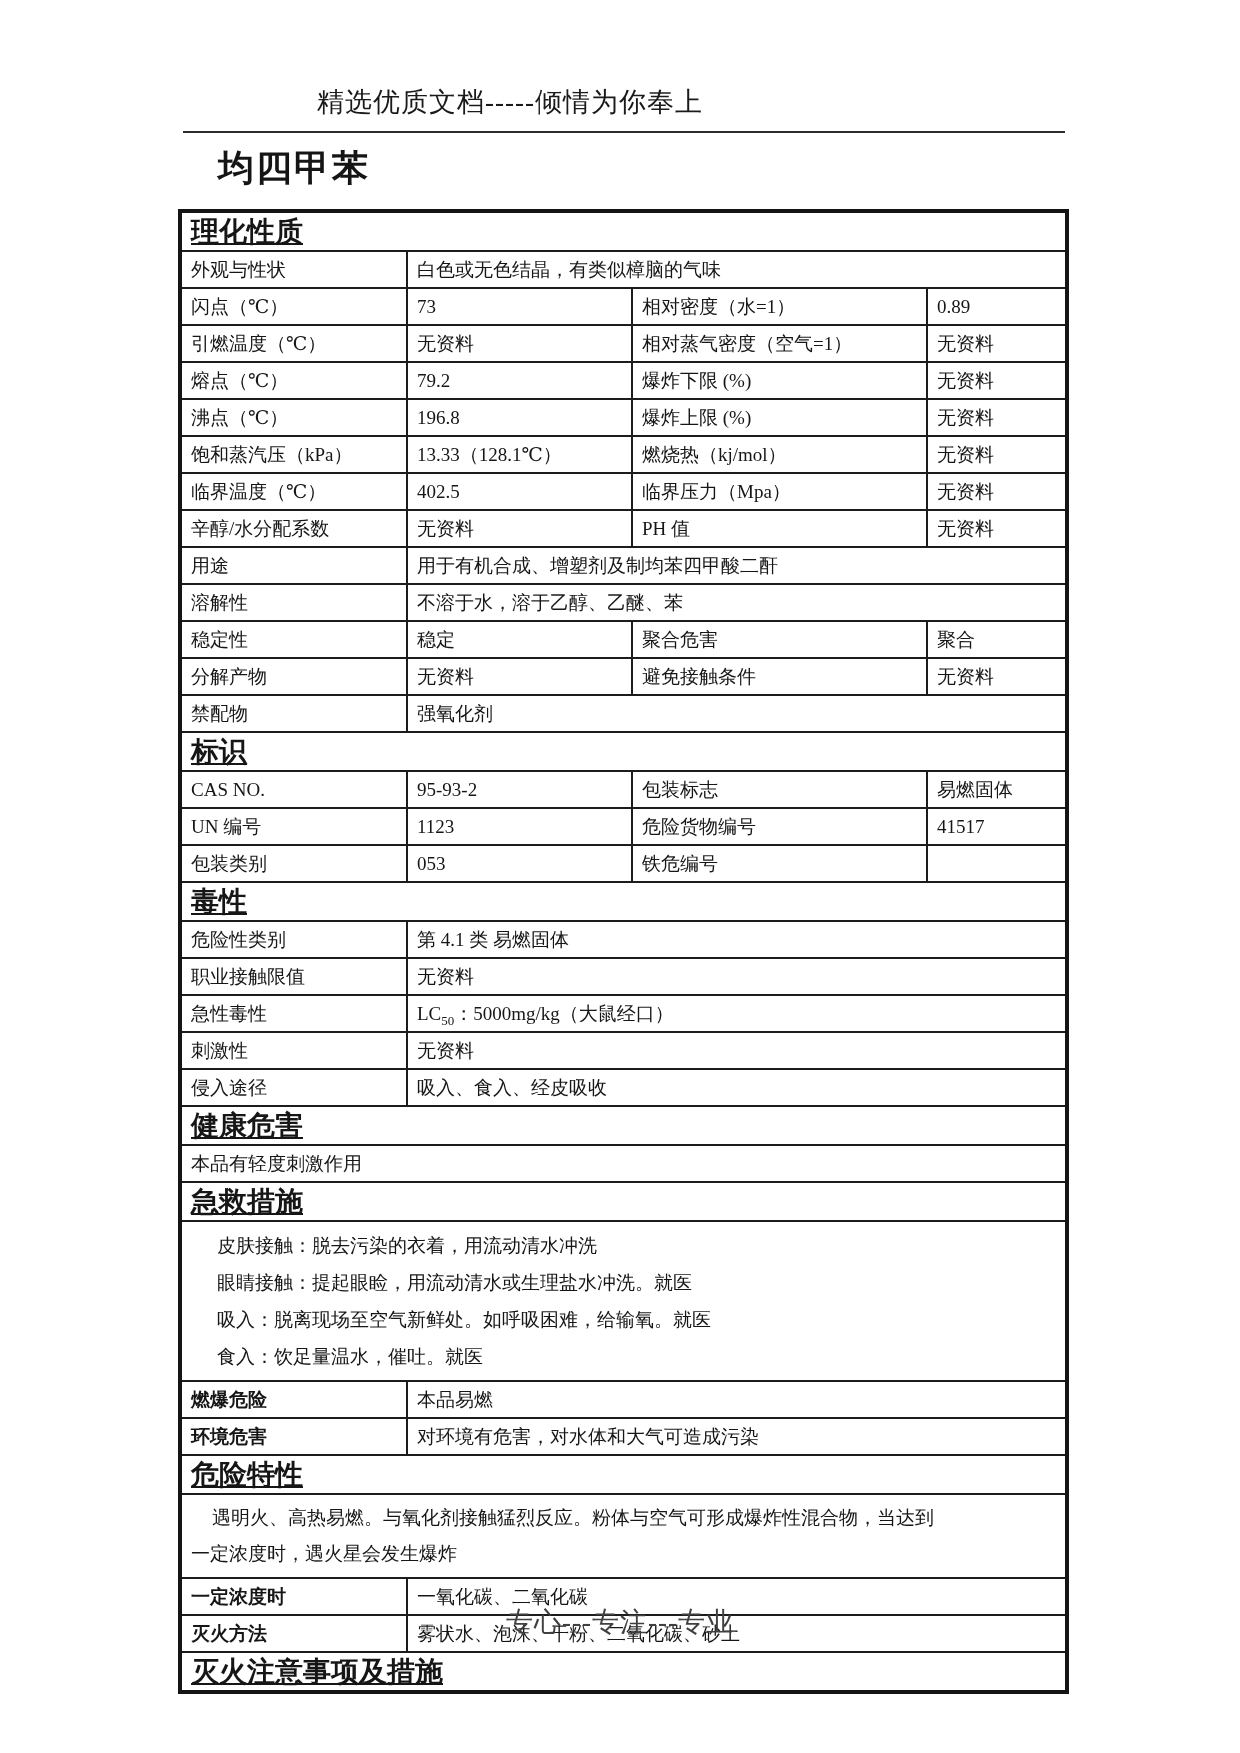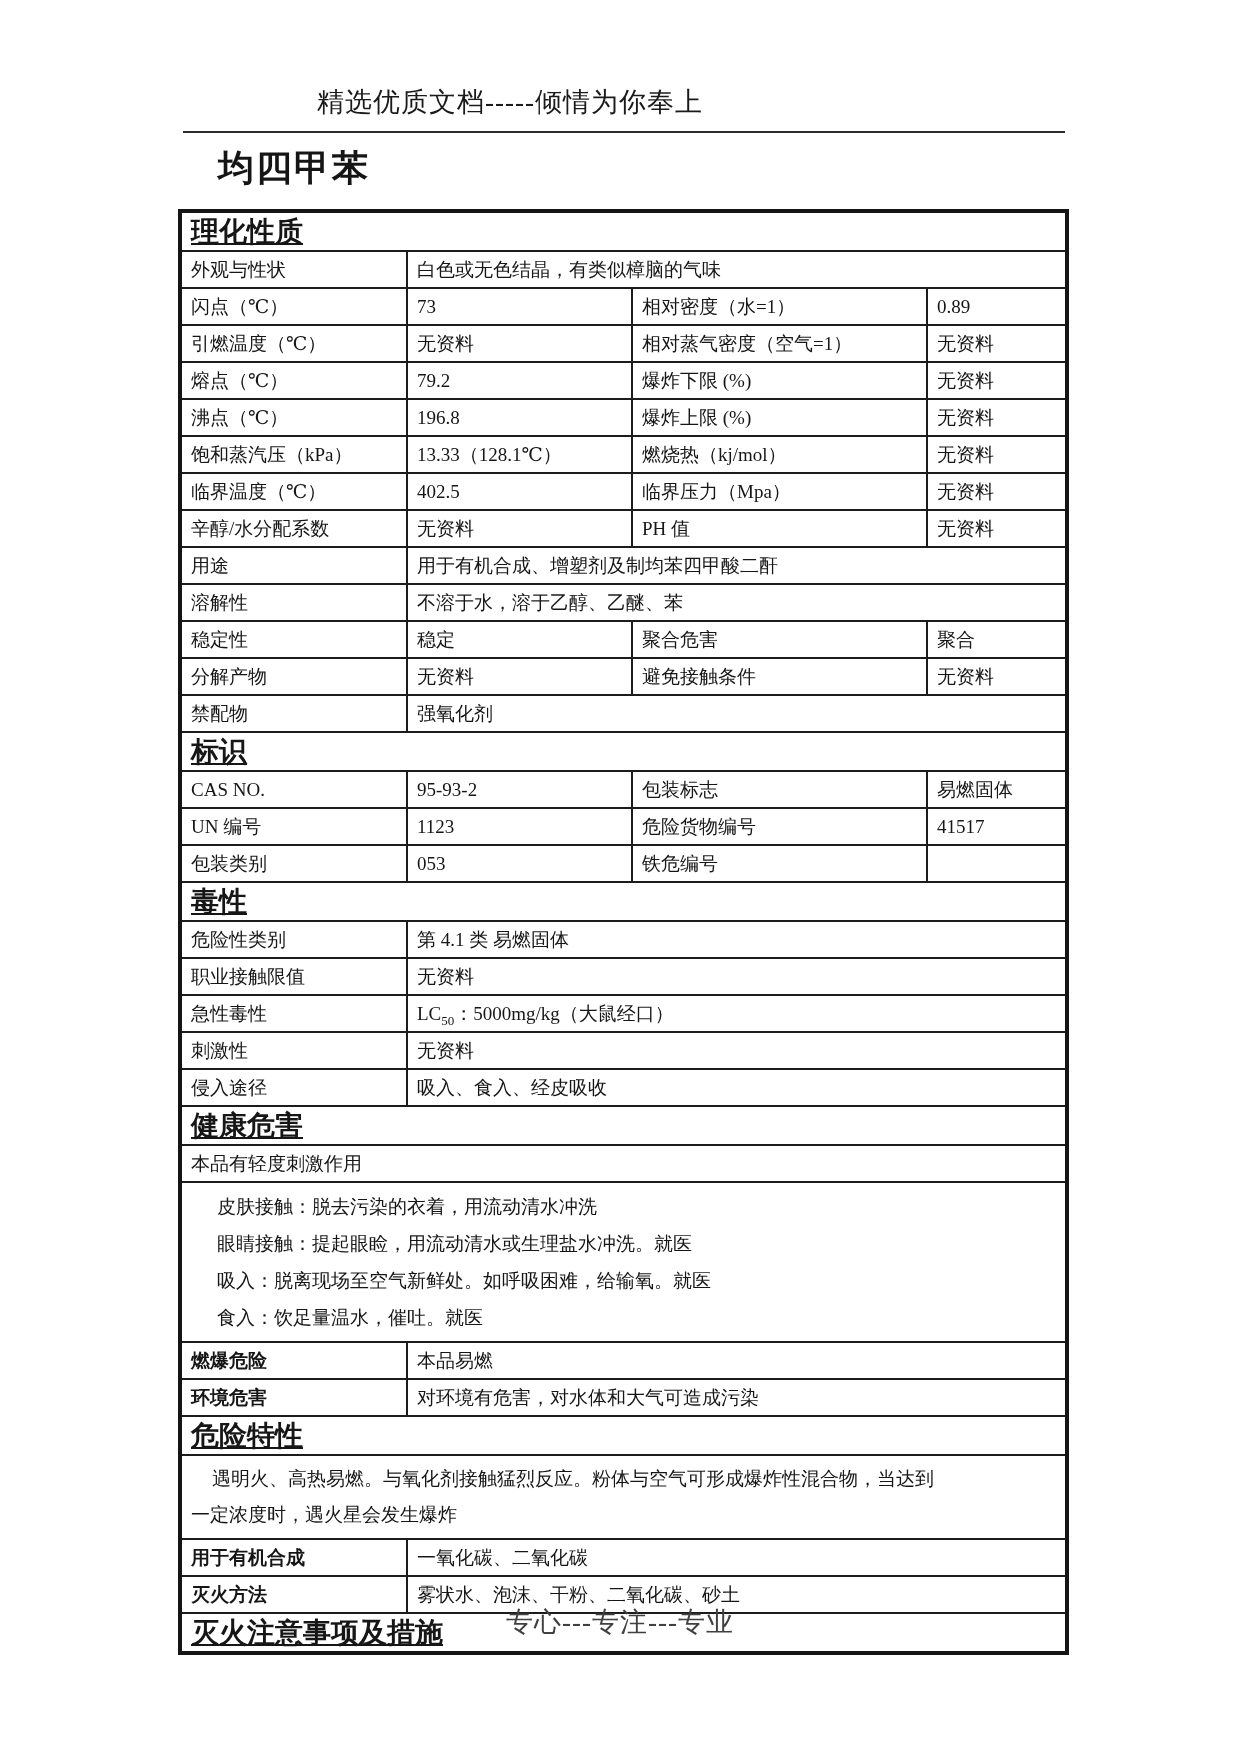--- a/index.html
+++ b/index.html
@@ -218,20 +218,23 @@
     </tr>
 
     <tr class="sec">
           <td colspan="4">健康危害</td>
         </tr>
 
     <tr>
       <td colspan="4">本品有轻度刺激作用</td>
     </tr>
 
+    <tr class="sec">
+          <td colspan="4">急救措施</td>
+        </tr>
 
     <tr>
       <td colspan="4" class="multi">
         <div class="fa-line">皮肤接触：脱去污染的衣着，用流动清水冲洗</div>
         <div class="fa-line">眼睛接触：提起眼睑，用流动清水或生理盐水冲洗。就医</div>
         <div class="fa-line">吸入：脱离现场至空气新鲜处。如呼吸困难，给输氧。就医</div>
         <div class="fa-line">食入：饮足量温水，催吐。就医</div>
       </td>
     </tr>
 
@@ -250,21 +253,21 @@
         </tr>
 
     <tr>
       <td colspan="4" class="multi">
         <div class="hz-line first">遇明火、高热易燃。与氧化剂接触猛烈反应。粉体与空气可形成爆炸性混合物，当达到</div>
         <div class="hz-line">一定浓度时，遇火星会发生爆炸</div>
       </td>
     </tr>
 
     <tr>
-      <td class="blbl">用于有机合成</td>
+      <td class="blbl">一定浓度时</td>
       <td colspan="3">一氧化碳、二氧化碳</td>
     </tr>
 
     <tr>
       <td class="blbl">灭火方法</td>
       <td colspan="3">雾状水、泡沫、干粉、二氧化碳、砂土</td>
     </tr>
 
     <tr class="sec">
           <td colspan="4">灭火注意事项及措施</td>

